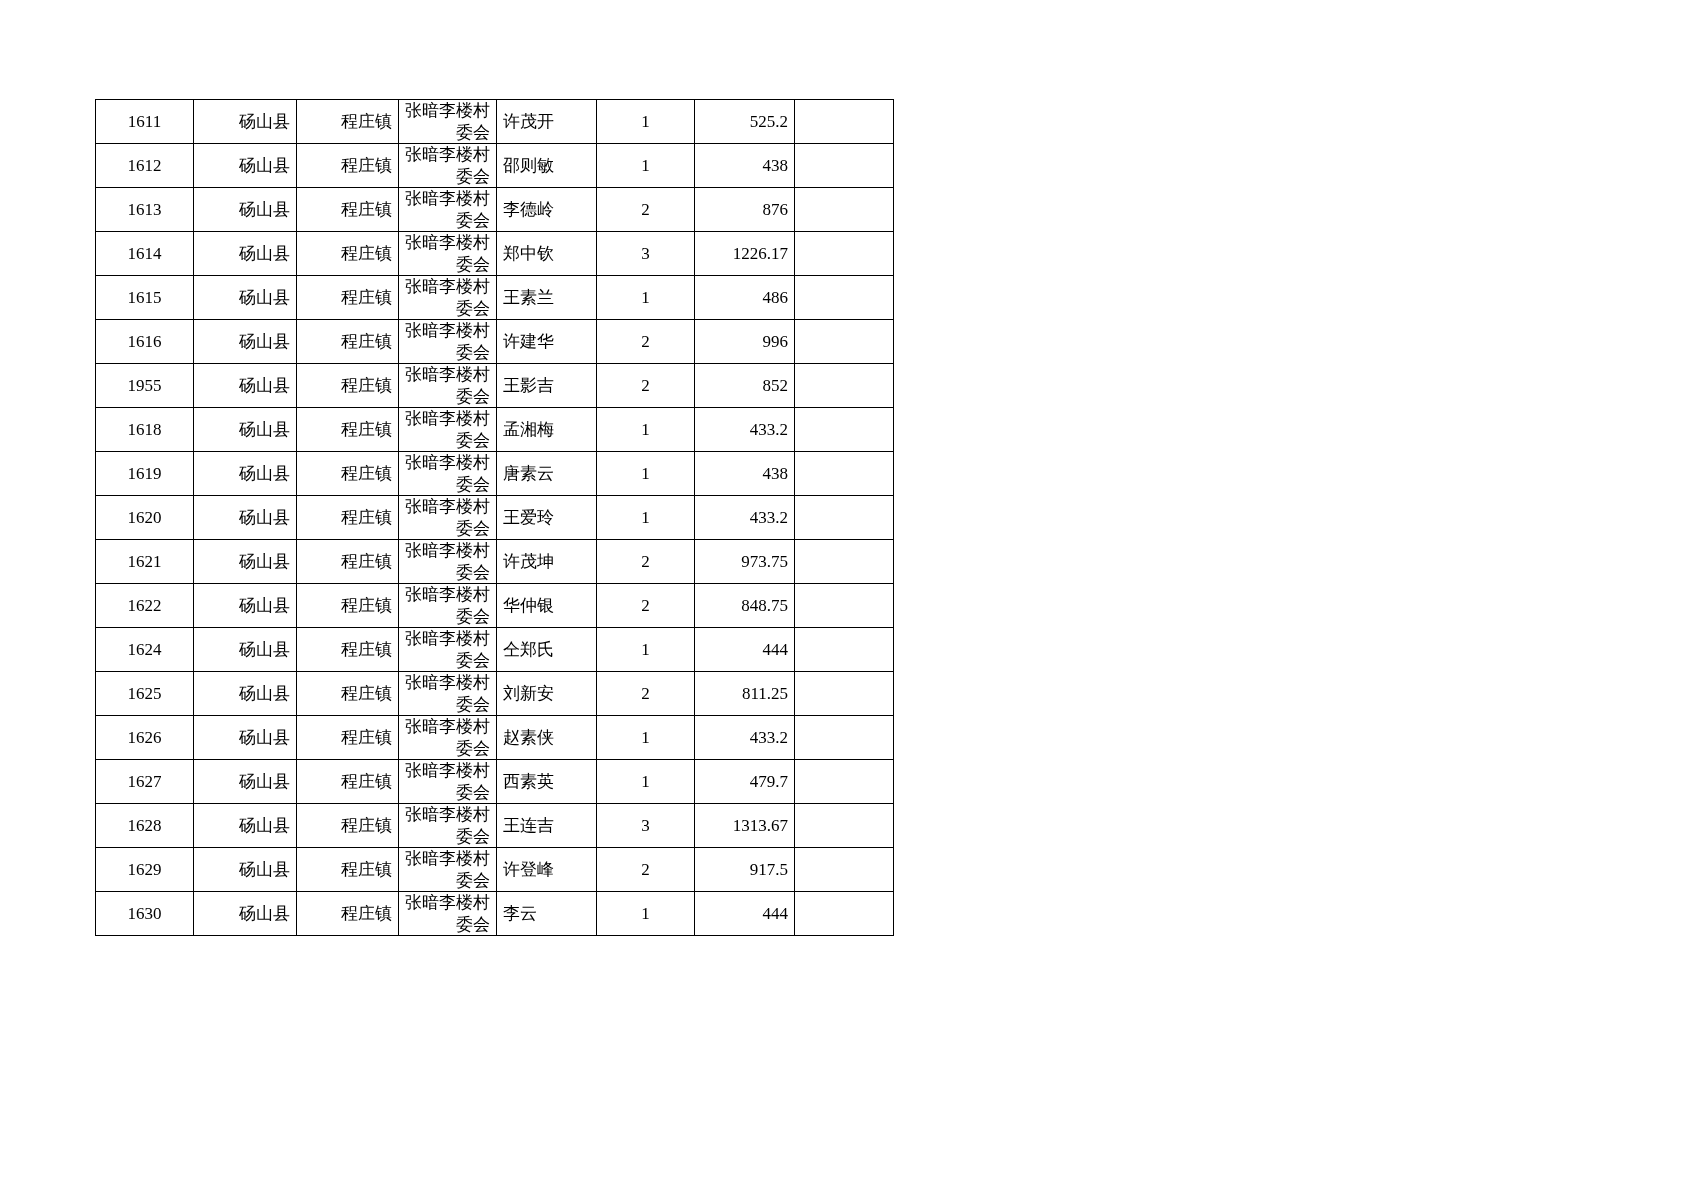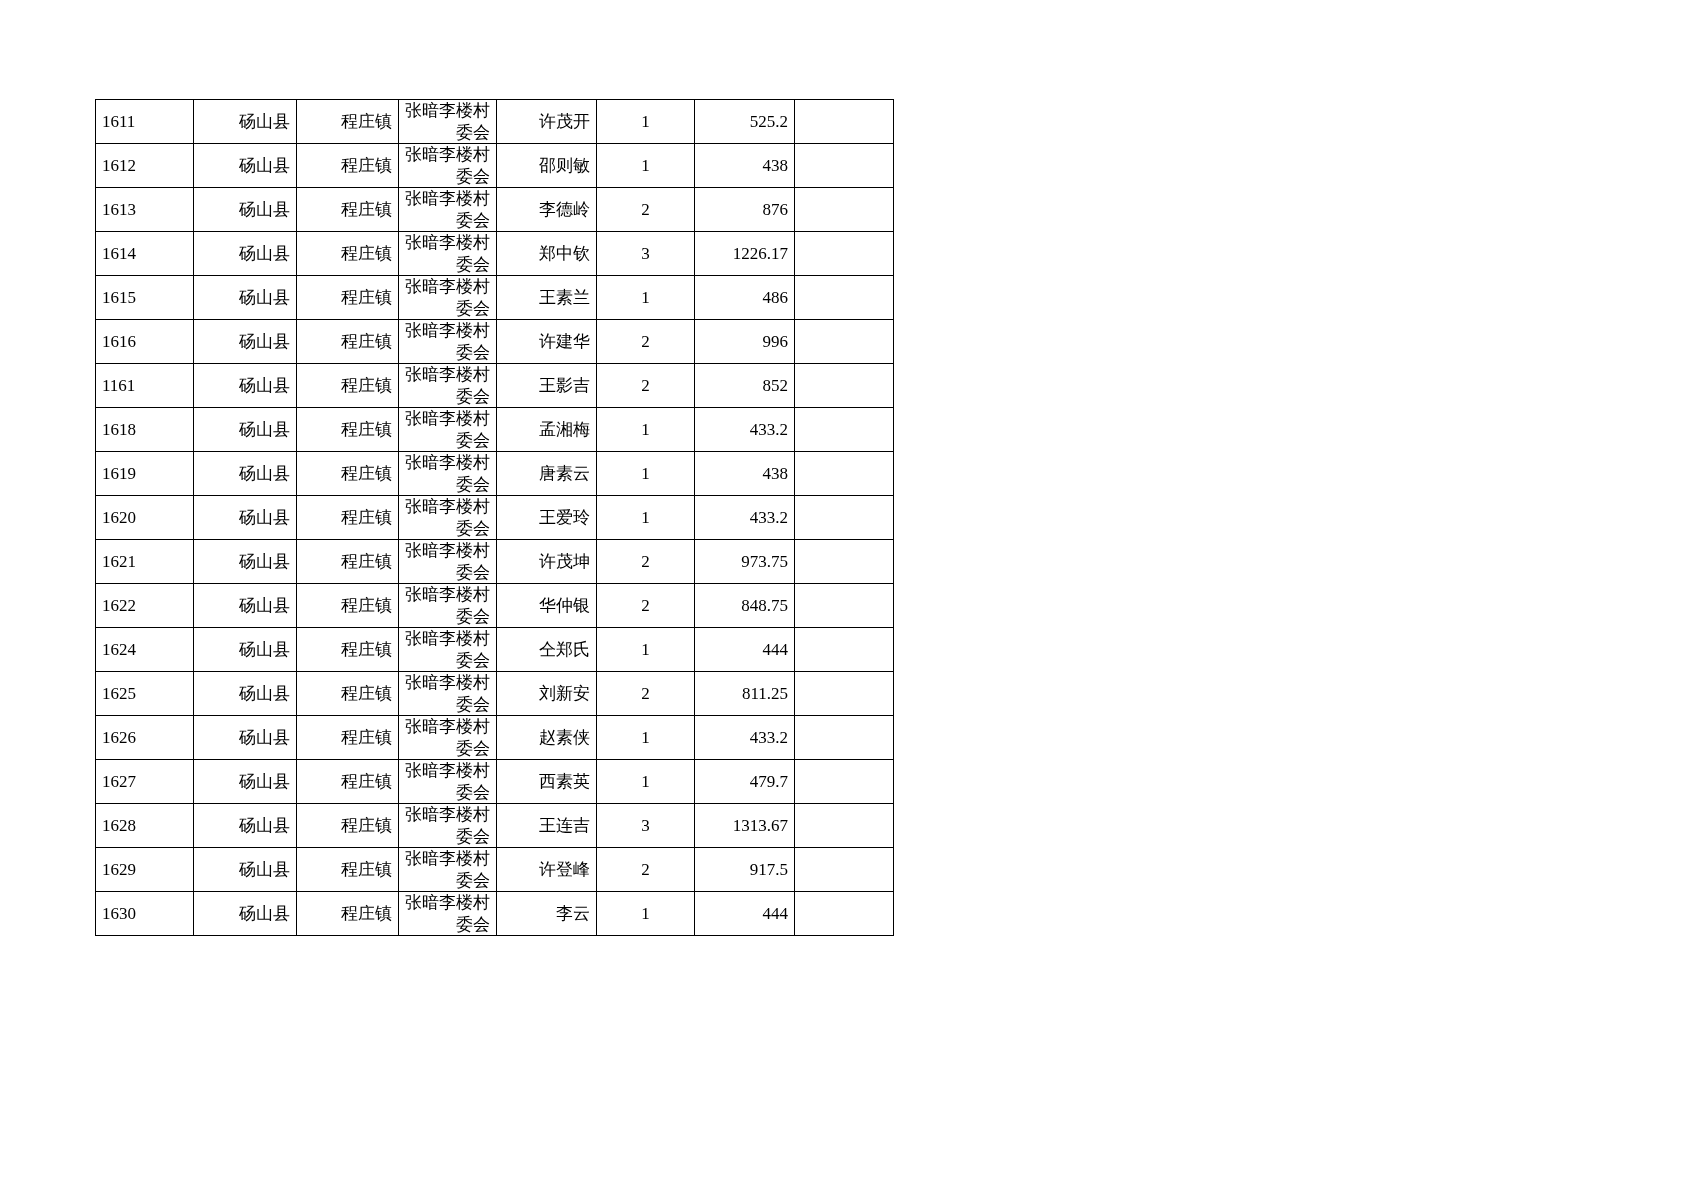--- a/index.html
+++ b/index.html
@@ -31,25 +31,25 @@
   }
   table.data-table td {
     border: 1px solid #000000;
     font-size: 17px;
     line-height: 1.25;
     padding: 0 6px;
     vertical-align: middle;
     height: 44px;
     box-sizing: border-box;
   }
-  td.c-id      { width: 98px;  text-align: left; }
+  td.c-id      { width: 98px;  text-align: center; }
   td.c-county  { width: 103px; text-align: right;   padding-left: 12px; }
   td.c-town    { width: 102px; text-align: right;   padding-left: 12px; }
   td.c-village { width: 98px;  text-align: right;   padding-left: 6px; line-height: 1.12; }
-  td.c-name    { width: 100px; text-align: right;   padding-left: 10px; }
+  td.c-name    { width: 100px; text-align: left;   padding-left: 10px; }
   td.c-count   { width: 98px;  text-align: center; }
   td.c-amount  { width: 100px; text-align: right; }
   td.c-blank   { width: 99px;  text-align: center; }
 </style>
 </head>
 <body>
 
 <div class="page">
   <div class="table-wrap">
     <table class="data-table">
@@ -108,21 +108,21 @@
             <td class="c-id">1616</td>
             <td class="c-county">砀山县</td>
             <td class="c-town">程庄镇</td>
             <td class="c-village">张暗李楼村委会</td>
             <td class="c-name">许建华</td>
             <td class="c-count">2</td>
             <td class="c-amount">996</td>
             <td class="c-blank"></td>
           </tr>
           <tr>
-            <td class="c-id">1161</td>
+            <td class="c-id">1955</td>
             <td class="c-county">砀山县</td>
             <td class="c-town">程庄镇</td>
             <td class="c-village">张暗李楼村委会</td>
             <td class="c-name">王影吉</td>
             <td class="c-count">2</td>
             <td class="c-amount">852</td>
             <td class="c-blank"></td>
           </tr>
           <tr>
             <td class="c-id">1618</td>

